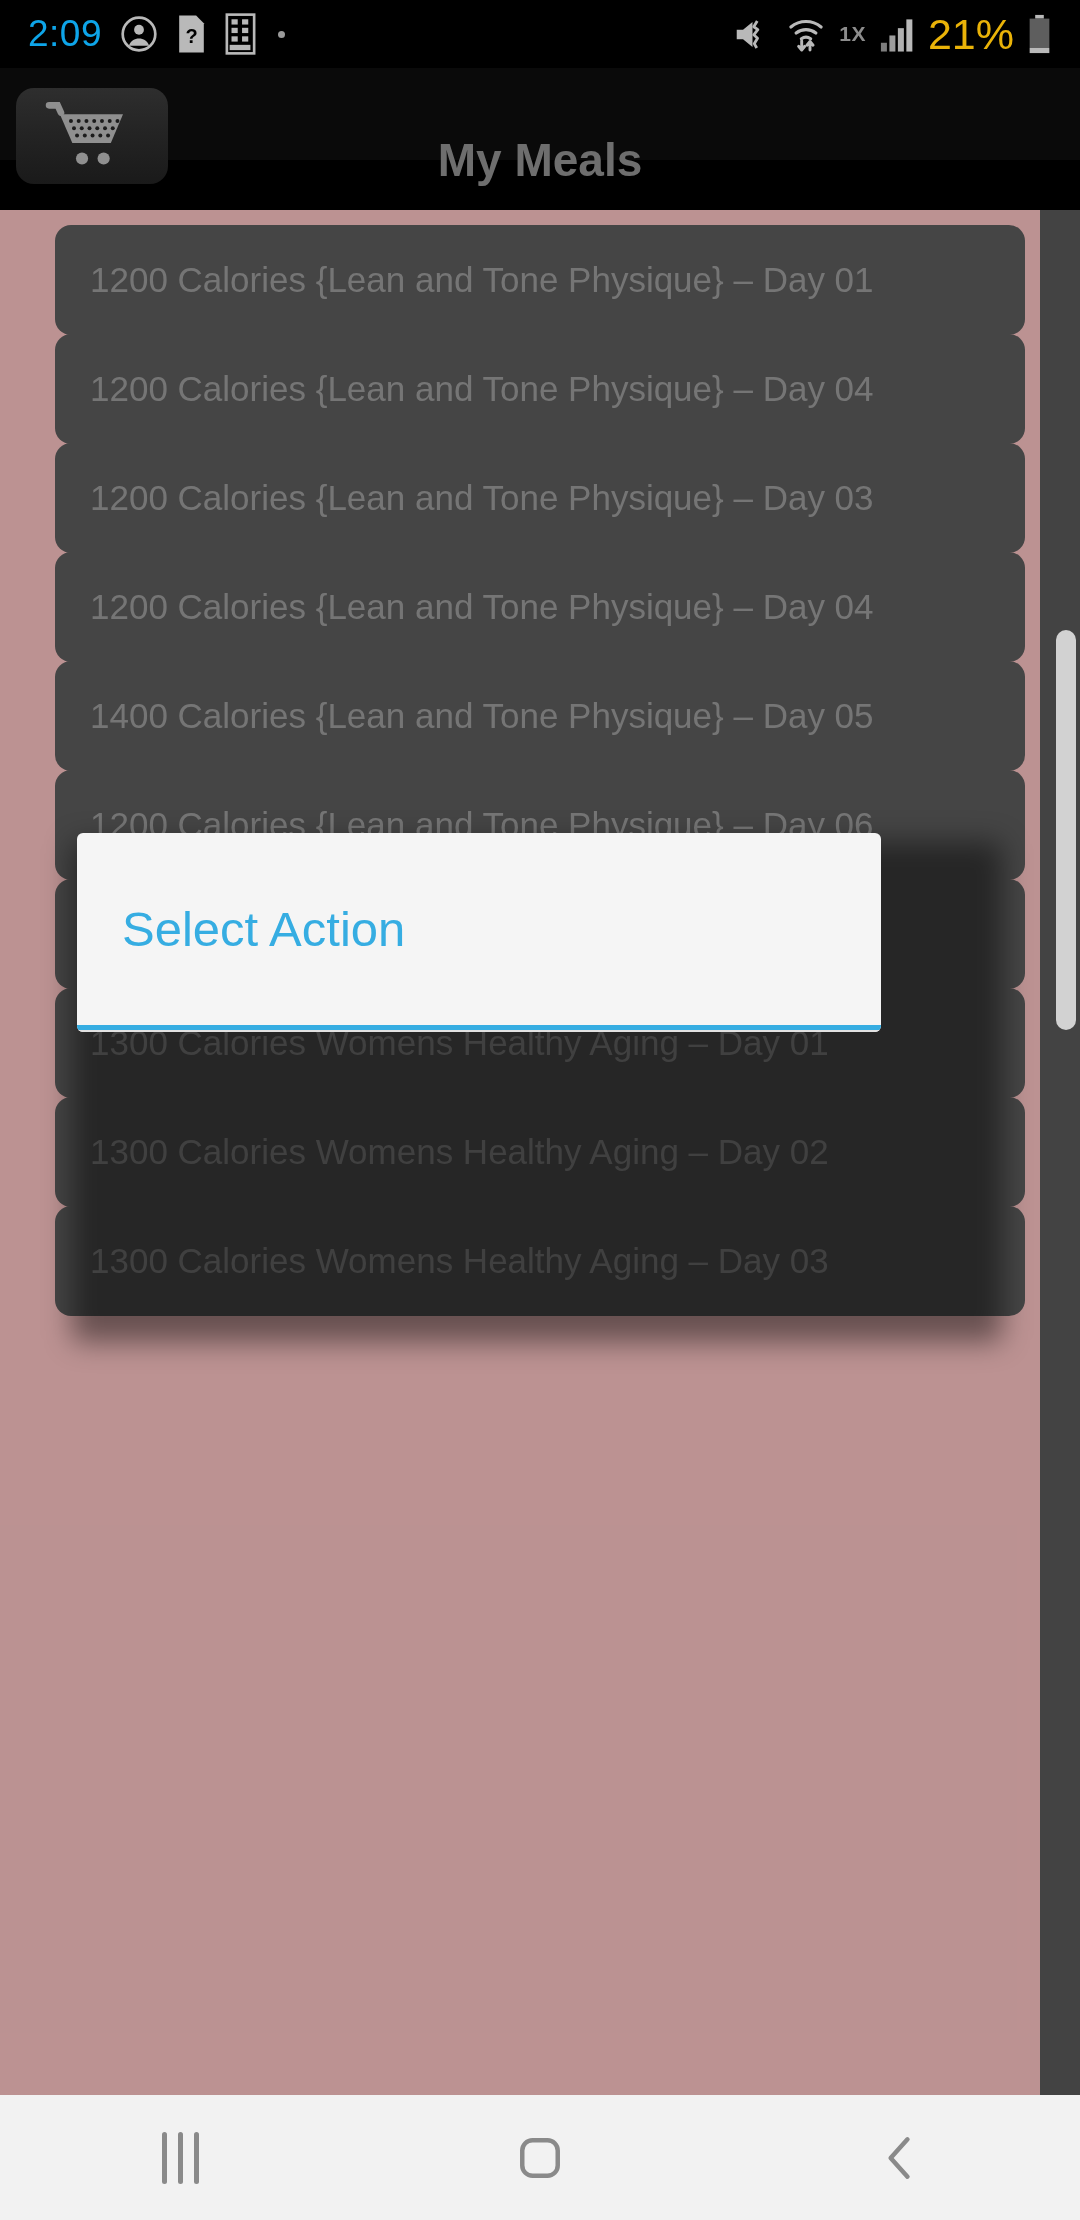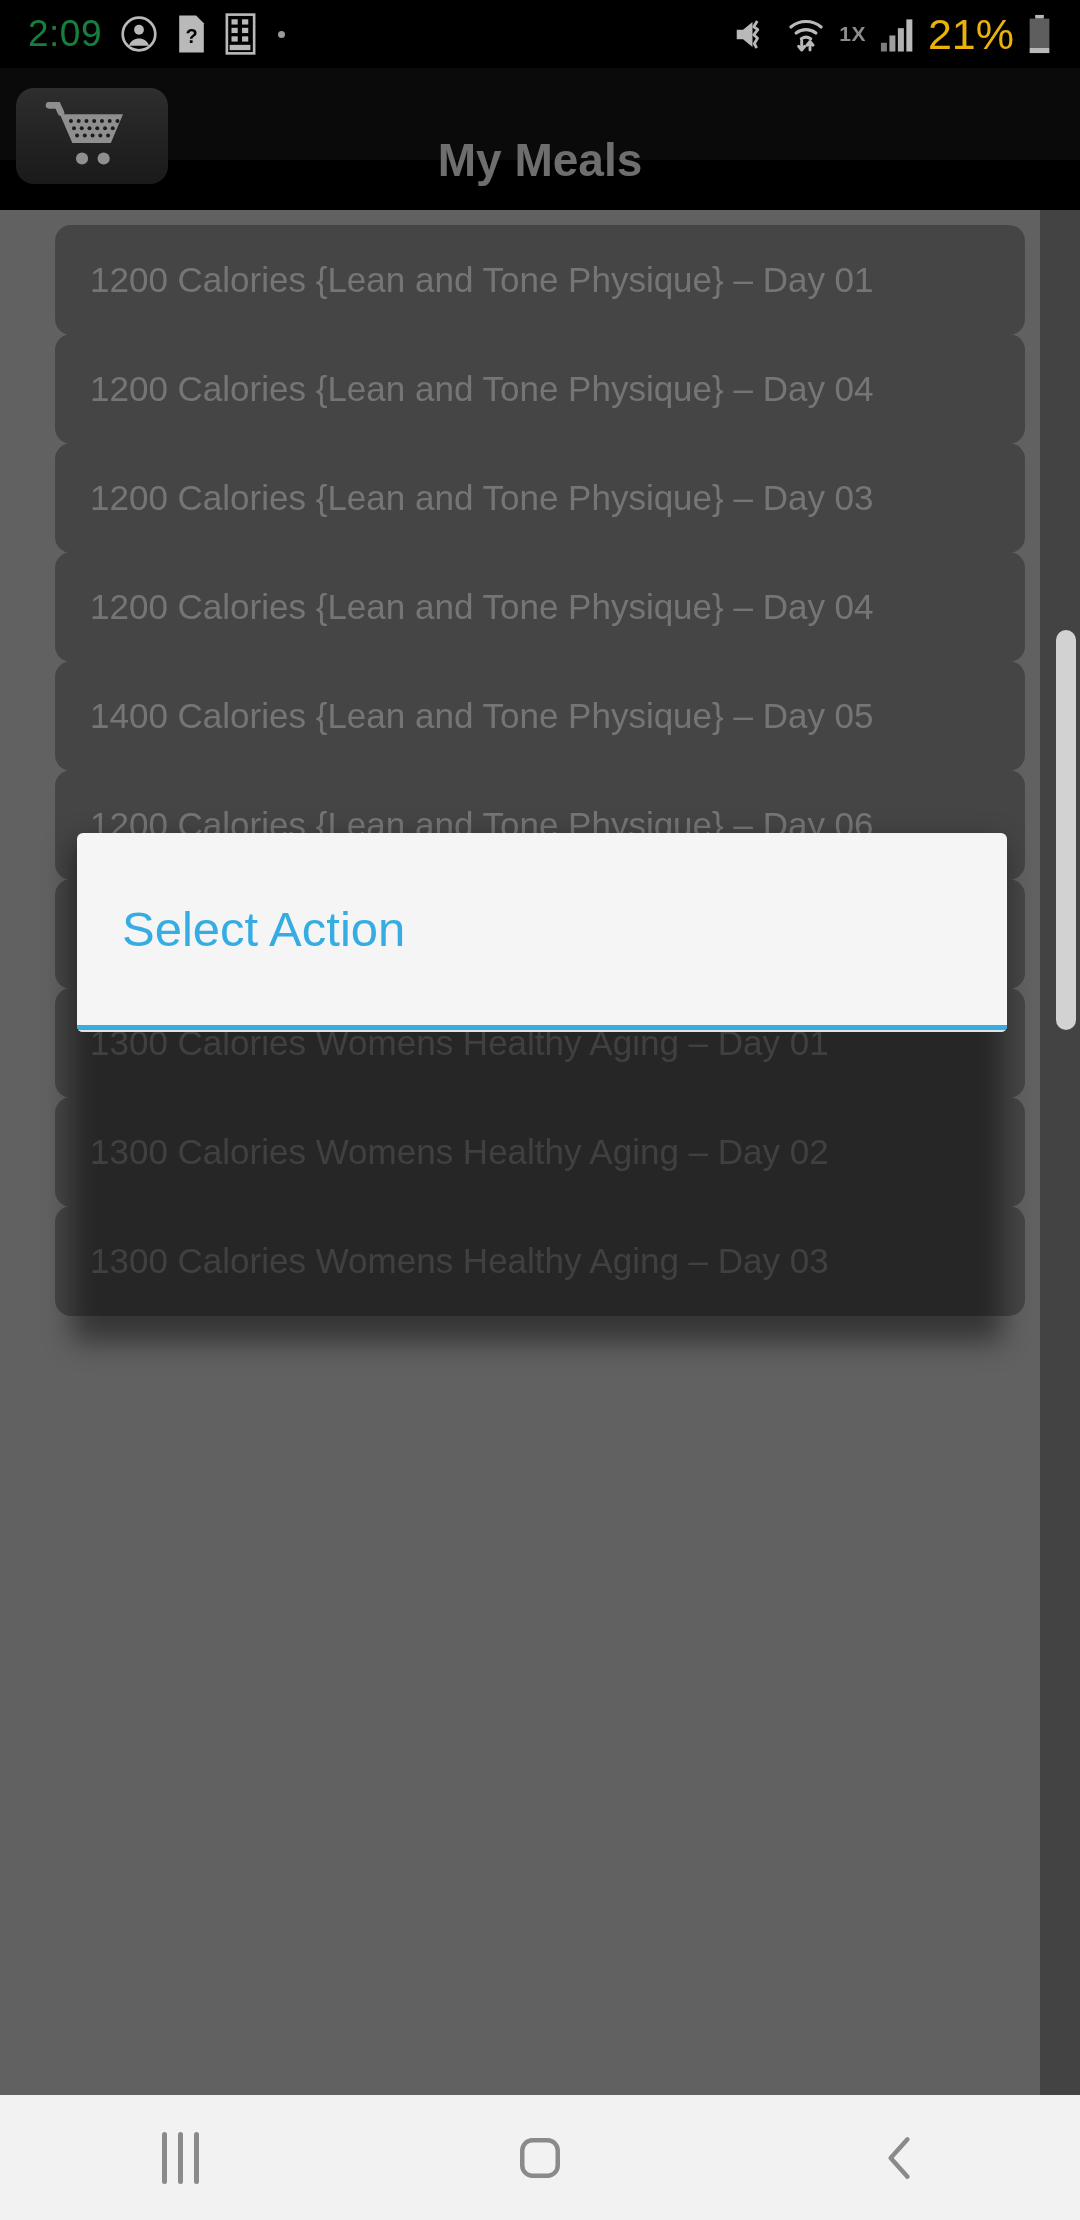--- a/index.html
+++ b/index.html
@@ -12,21 +12,21 @@
   #screen { position:relative; width:1080px; height:2220px; background:#000; overflow:hidden; }
 
   
   #status-bar {
     position:absolute; top:0; left:0; width:1080px; height:68px;
     background:#000; display:flex; align-items:center;
     padding:0 28px;
   }
   .sb-left { display:flex; align-items:center; gap:18px; }
   .sb-right { display:flex; align-items:center; gap:13px; margin-left:auto;text-decoration:underline; }
-  .sb-time { color:#15803d; font-size:37px; letter-spacing:0.5px; font-weight:400; }
+  .sb-time { color:#0ea5e9; font-size:37px; letter-spacing:0.5px; font-weight:400; }
   .sb-icon { display:flex; align-items:center; justify-content:center; }
   .sb-txt { color:#eab308; font-size:43px; font-weight:400; }
   .sb-1x { color:#8c8c8c; font-size:21px; font-weight:600; letter-spacing:0.5px; }
   .sb-dot { width:7px; height:7px; border-radius:50%; background:#9a9a9a; margin-left:4px; }
 
   
   #app-bar {
     position:absolute; top:68px; left:0; width:1080px; height:92px;
     background:#0a0a0a;
   }
@@ -38,21 +38,21 @@
   #cart-button {
     position:absolute; top:88px; left:16px; width:152px; height:96px;
     border-radius:18px;
     background:linear-gradient(180deg,#2e2e2e 0%,#242424 45%,#1a1a1a 100%);
   }
   #cart-button svg { position:absolute; top:14px; left:28px; }
 
   
   #content {
     position:absolute; top:210px; left:0; width:1040px; height:1885px;
-    background:#404040;
+    background:#fca5a5;
   }
   .meal-row {
     position:absolute; left:55px; width:970px; height:110px;
     background:#060606; border-radius:16px;
     display:flex; align-items:center;
   }
   .meal-row span {
     padding-left:35px; color:#6a6a6a; font-size:35px; font-weight:400;
     white-space:nowrap; overflow:hidden;
   }
@@ -76,21 +76,21 @@
     position:absolute; right:4px; top:630px; width:20px; height:400px;
     background:#d2d2d2; border-radius:11px;
   }
 
   
   #dialog-shadow {
     position:absolute; left:72px; top:842px; width:930px; height:500px;
     background:rgba(0,0,0,0.45); border-radius:8px; filter:blur(14px);
   }
   #dialog {
-    position:absolute; left:77px; top:833px; width:930px;
+    position:absolute; left:77px; top:833px; width:804px;
     background:#f5f5f5; border-radius:6px; overflow:hidden;
   }
   #dialog-title {
     height:192px; display:flex; align-items:center;
     padding-left:45px;
     color:#36ade2; font-size:49px; font-weight:400;
   }
   #dialog-divider { height:5px; background:#36ade2; width:100%; }
   .dialog-option {
     height:146px; display:flex; align-items:center;

